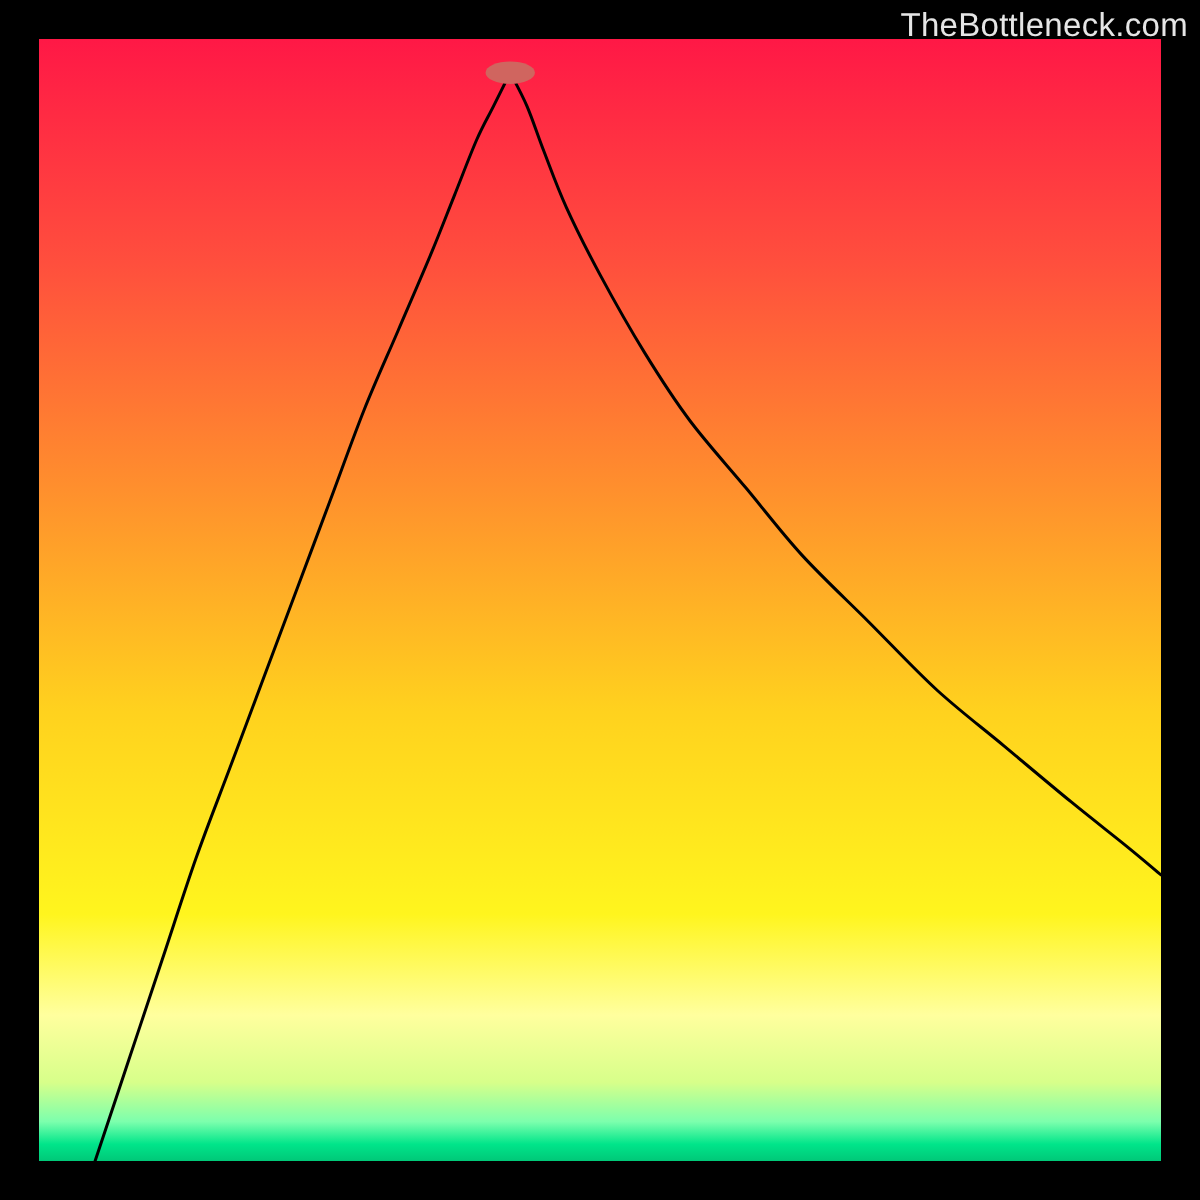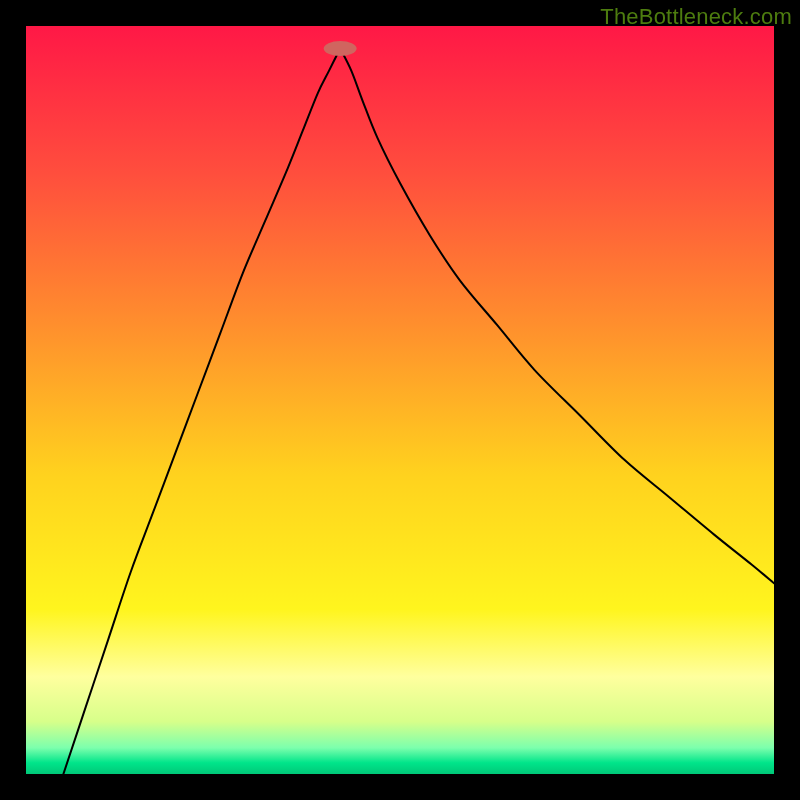--- a/index.html
+++ b/index.html
@@ -23,21 +23,21 @@
     position: absolute;
     left: 0;
     top: 0;
     width: 748px;
     height: 748px;
   }
   .watermark {
     position: absolute;
     top: 4px;
     right: 8px;
-    color: #4d7c0f;
+    color: #e5e5e5;
     font-size: 22px;
     font-weight: 500;
     letter-spacing: 0.2px;
     user-select: none;
   }
 </style>
 </head>
 <body>
 
 <div class="frame">

